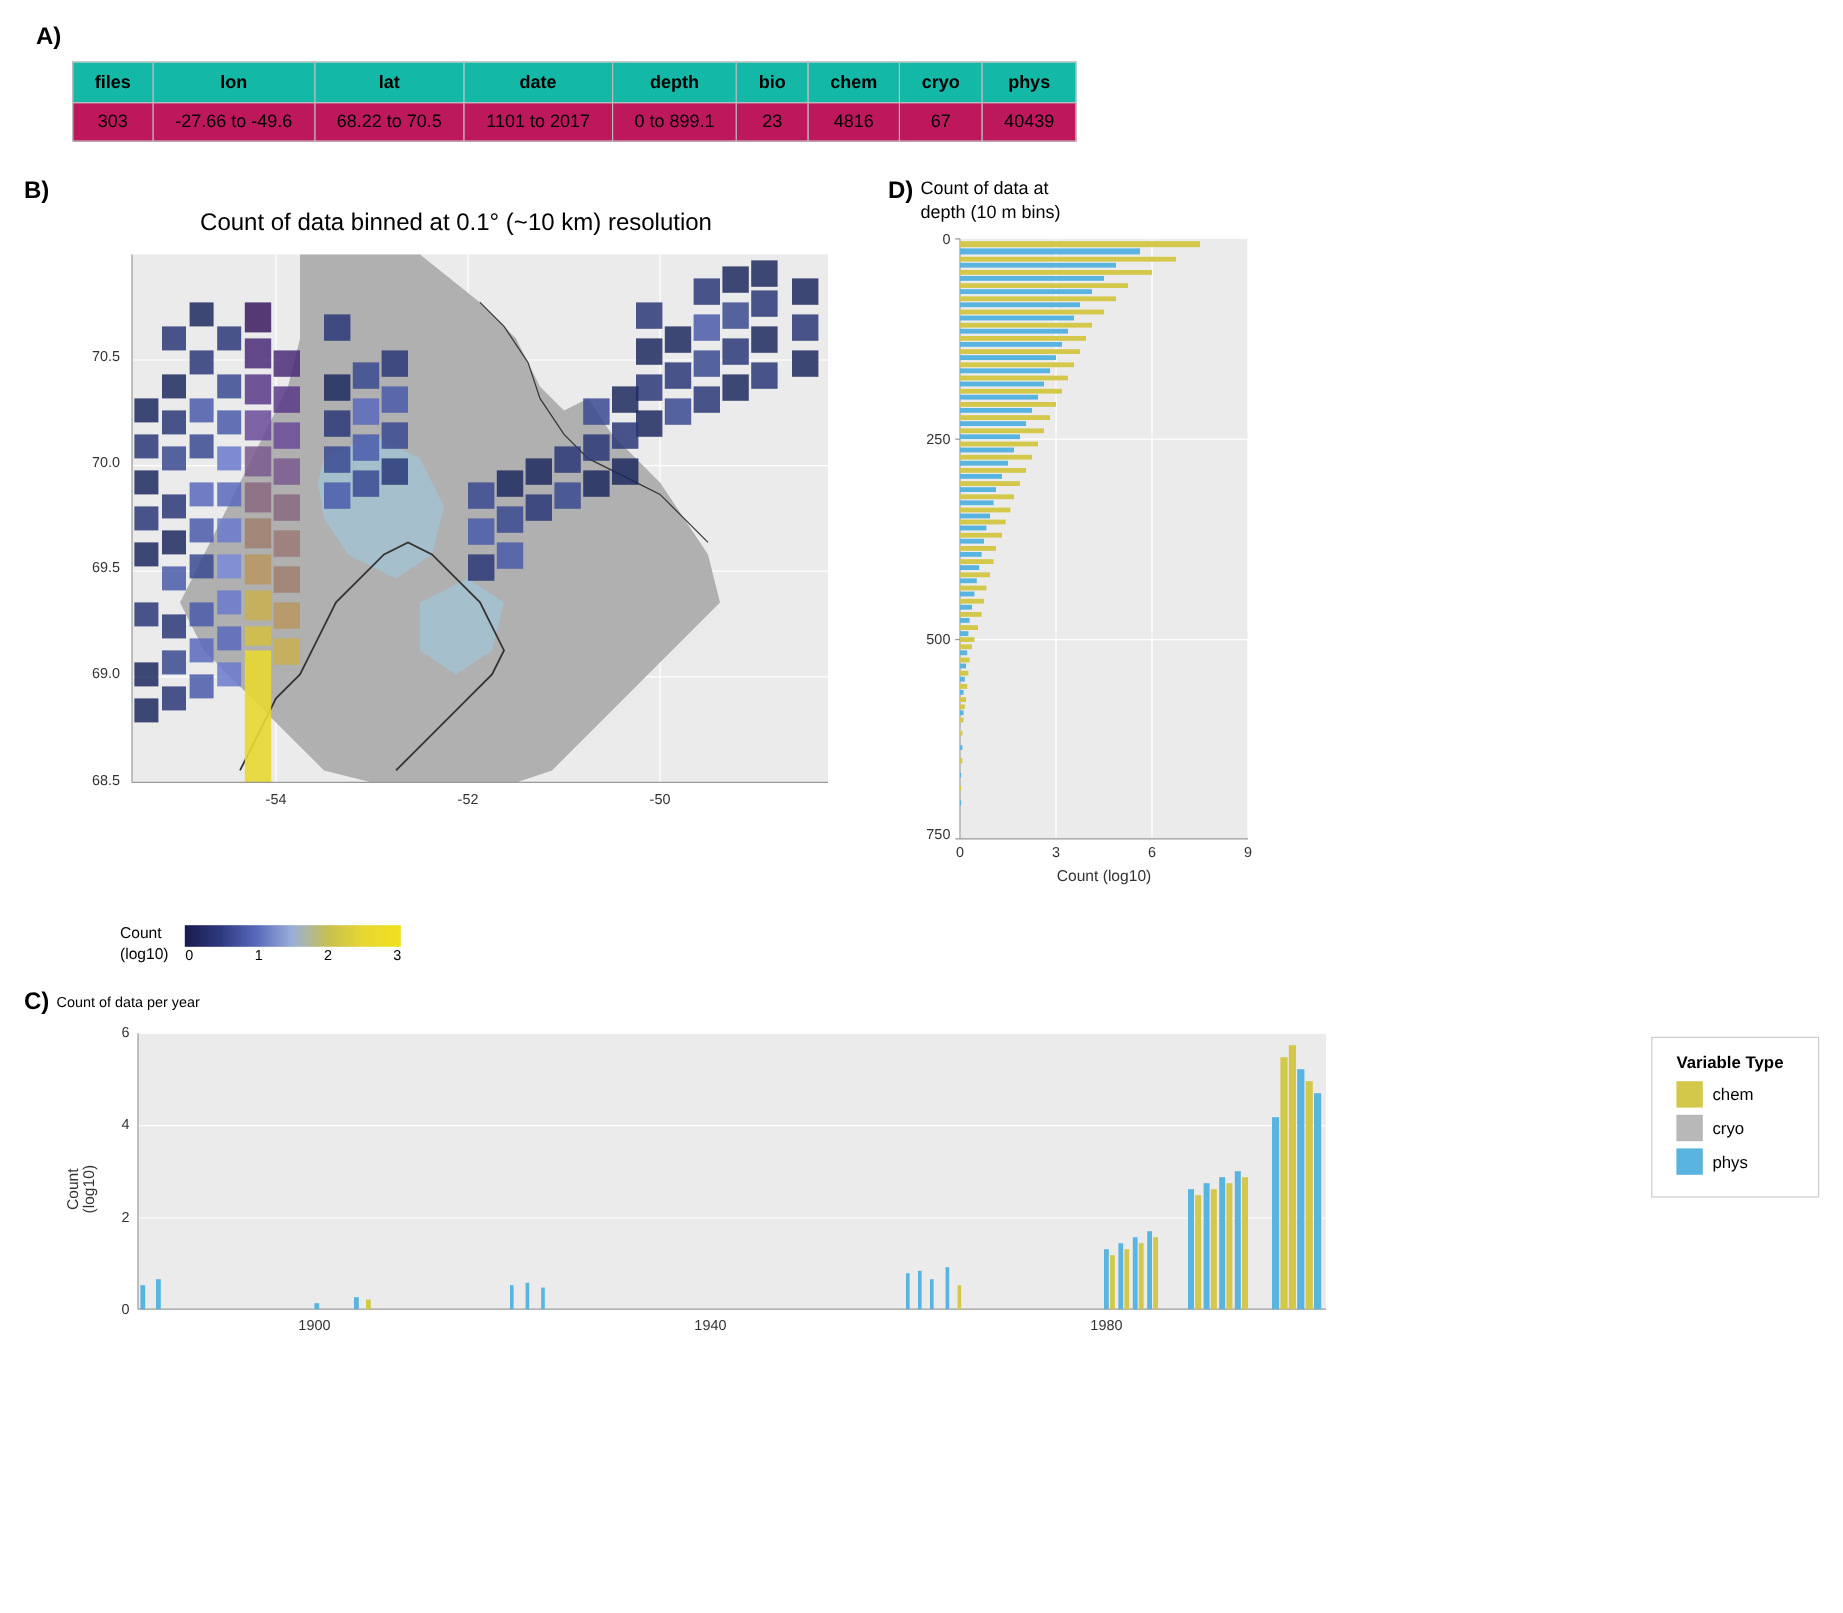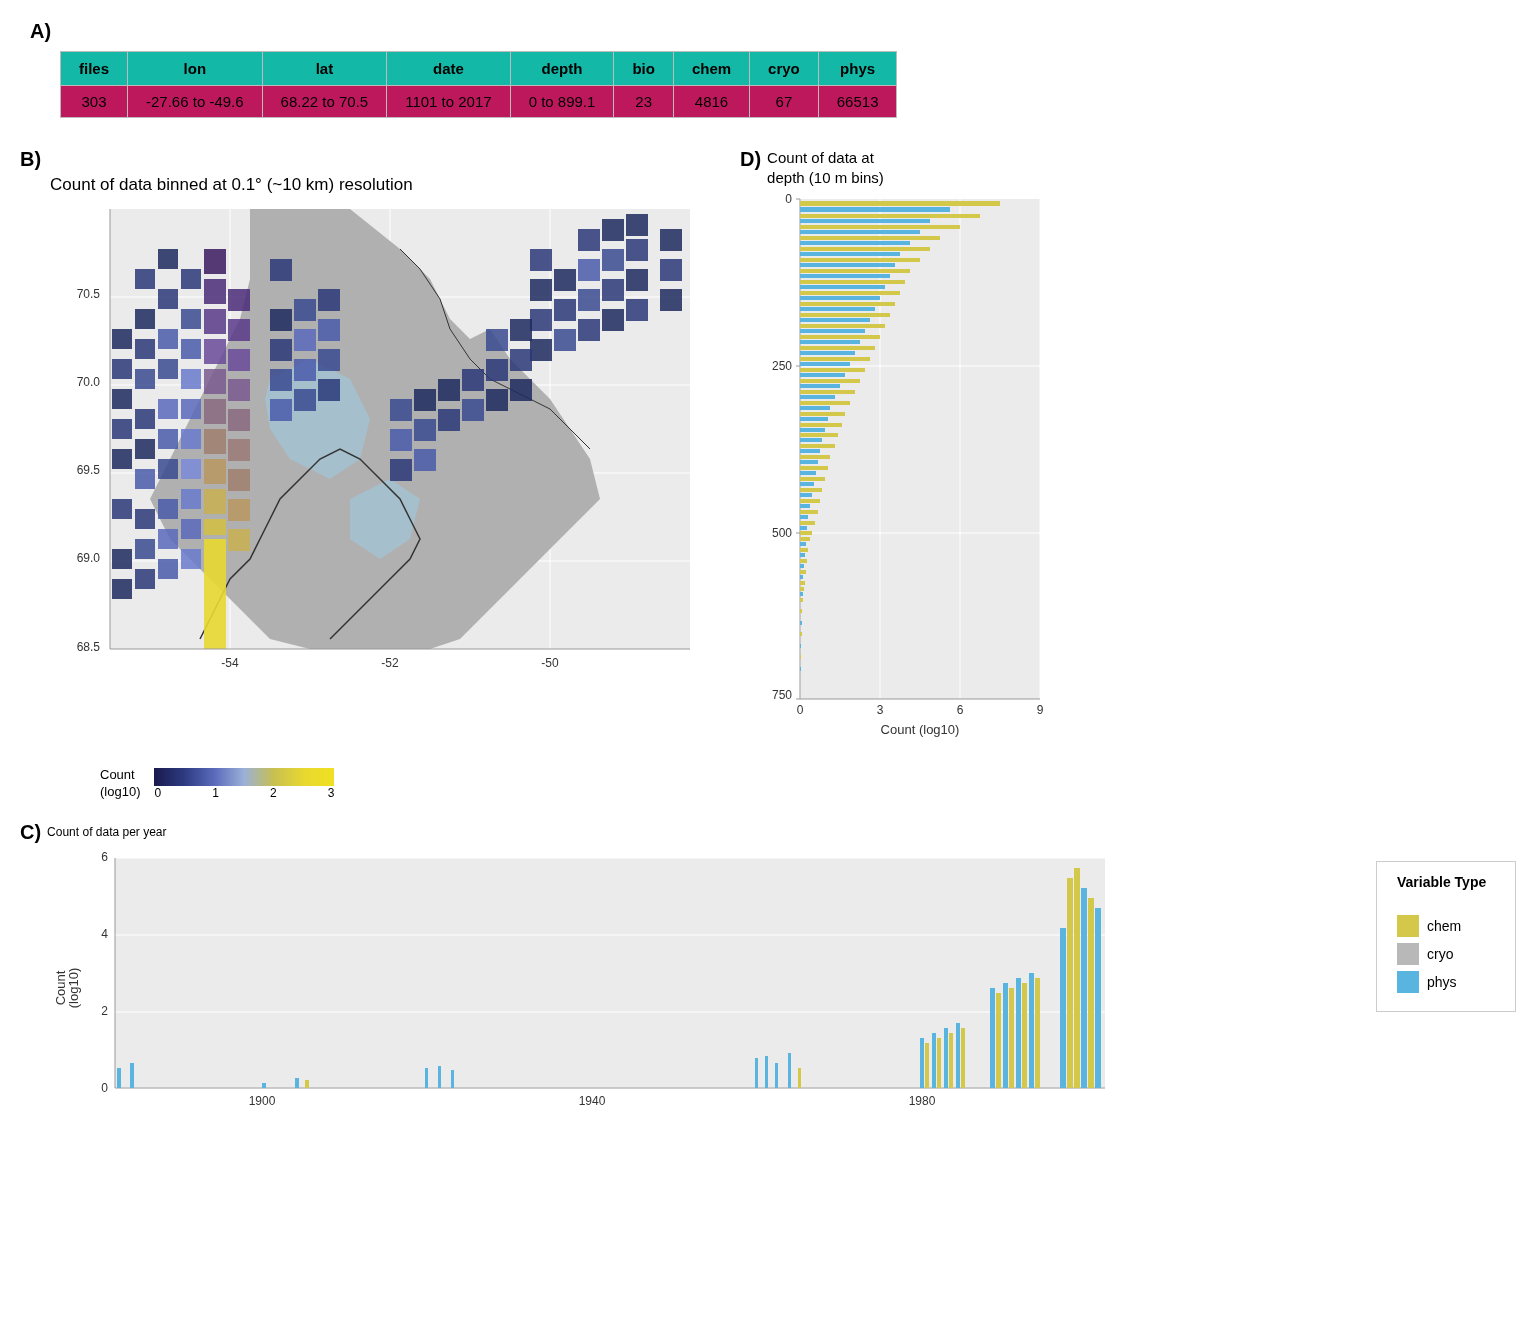--- a/index.html
+++ b/index.html
@@ -79,22 +79,22 @@
       align-items: center;
       margin-bottom: 4px;
     }
     .map-container {
       position: relative;
       width: 660px;
       height: 560px;
       margin-left: 30px;
     }
     .map-title {
-      text-align: left;
-      font-size: 17px;
+      text-align: center;
+      font-size: 20px;
       margin-left: 30px;
       margin-bottom: 4px;
       width: 660px;
     }
 
     
     .map-svg {
       width: 660px;
       height: 480px;
       background: #fff;
@@ -161,21 +161,21 @@
     .legend-box {
       border: 1px solid #ccc;
       padding: 12px 20px;
       font-size: 14px;
       min-width: 140px;
       margin-top: 40px;
       margin-left: 20px;
     }
     .legend-title {
       font-weight: bold;
-      margin-bottom: 25px;
+      margin-bottom: 8px;
     }
     .legend-item {
       display: flex;
       align-items: center;
       margin-bottom: 6px;
       gap: 8px;
     }
     .legend-color-box {
       width: 22px;
       height: 22px;
@@ -205,21 +205,21 @@
     <tbody>
       <tr id="table-data-row">
           <td>303</td>
           <td>-27.66 to -49.6</td>
           <td>68.22 to 70.5</td>
           <td>1101 to 2017</td>
           <td>0 to 899.1</td>
           <td>23</td>
           <td>4816</td>
           <td>67</td>
-          <td>66513</td>
+          <td>40439</td>
         </tr>
     </tbody>
   </table>
 </div>
 
 <div class="main-content">
   <div class="row-bd">
 
     <div class="section-b">
       <div class="section-b-header">

